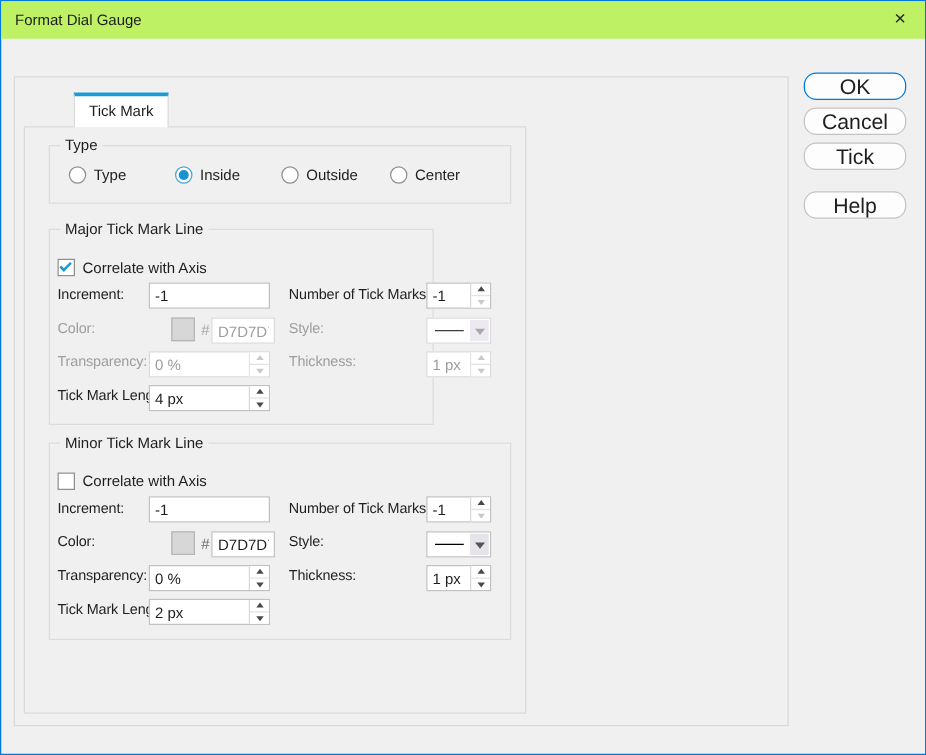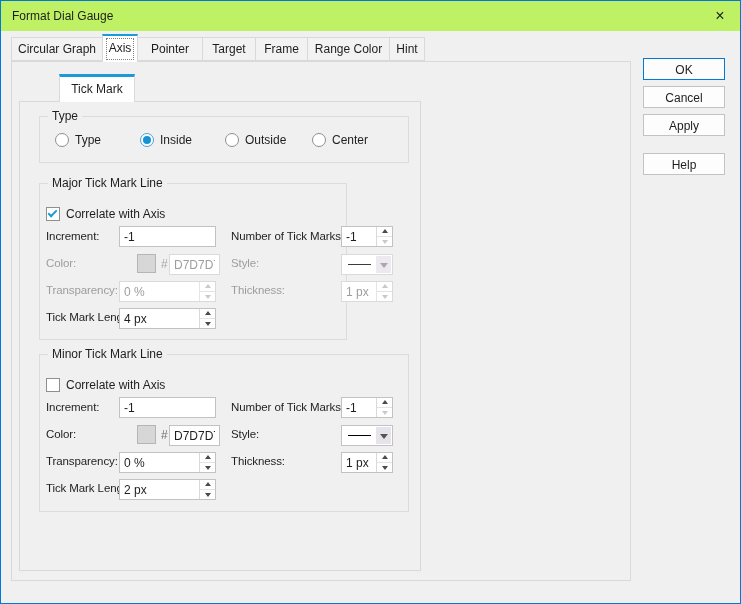--- a/index.html
+++ b/index.html
@@ -77,43 +77,34 @@
   .ddl.dis{border-color:#dadada;cursor:default;}
   .ddl.dis .line{background:#3c3c3c;}
   .ddl.dis .dd-btn{background:#eceaf0;}
   .ddl.dis .dd-btn::after{border-top-color:#a8a8a8;}
   
   .swatch{position:absolute;width:19px;height:19px;background:#d7d7d7;border:1px solid #b5b5b5;box-sizing:border-box;}
   .hash{position:absolute;font-size:12px;color:#6e6e6e;}
   .hash.dis{color:#a8a8a8;}
   
   .btn{position:absolute;left:642px;width:82px;height:22px;box-sizing:border-box;background:#fdfdfd;
-    border:1px solid #c3c3c3;border-radius:0;font:inherit;font-size:12px;color:#1e1e1e;
+    border:1px solid #c3c3c3;border-radius:10px;font:inherit;font-size:17px;color:#1e1e1e;
     line-height:20px;cursor:pointer;}
   .btn.default{border-color:#0079d8;}
 </style>
 </head>
 <body>
 
 <div class="dialog">
 
   <div class="titlebar">
     <span class="title">Format Dial Gauge</span>
     <span class="close-btn"><span>×</span></span>
   </div>
 
-  <div class="tabstrip tabs-outer">
-    <div class="tab" style="width:92px">Circular Graph</div>
-    <div class="tab sel focus-rect" style="width:36px">Axis</div>
-    <div class="tab" style="width:66px">Pointer</div>
-    <div class="tab" style="width:54px">Target</div>
-    <div class="tab" style="width:53px">Frame</div>
-    <div class="tab" style="width:83px">Range Color</div>
-    <div class="tab" style="width:36px">Hint</div>
-  </div>
 
   <div class="panel-outer"></div>
 
   <div class="tabstrip tabs-inner">
     <div class="tab" style="width:35px">Axis</div>
     <div class="tab sel" style="width:76px">Tick Mark</div>
     <div class="tab" style="width:53px">Label</div>
     <div class="tab" style="width:49px">Format</div>
   </div>
 
@@ -247,16 +238,16 @@
       <span class="arrows">
           <b class="up"></b>
           <b class="dn"></b>
         </span>
     </div>
   </div>
 
 
   <button class="btn default" style="top:57px">OK</button>
   <button class="btn" style="top:85px">Cancel</button>
-  <button class="btn" style="top:113px">Apply</button>
+  <button class="btn" style="top:113px">Tick</button>
   <button class="btn" style="top:152px">Help</button>
 
 </div>
 
 </body></html>

